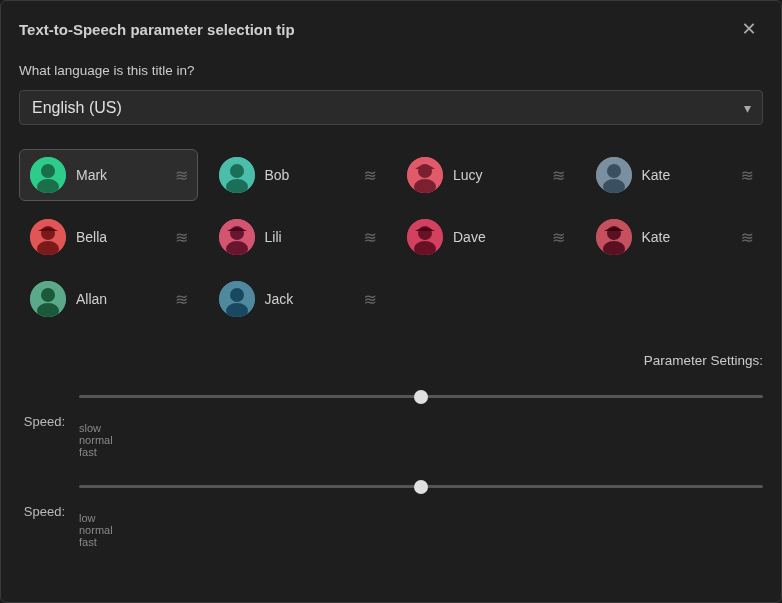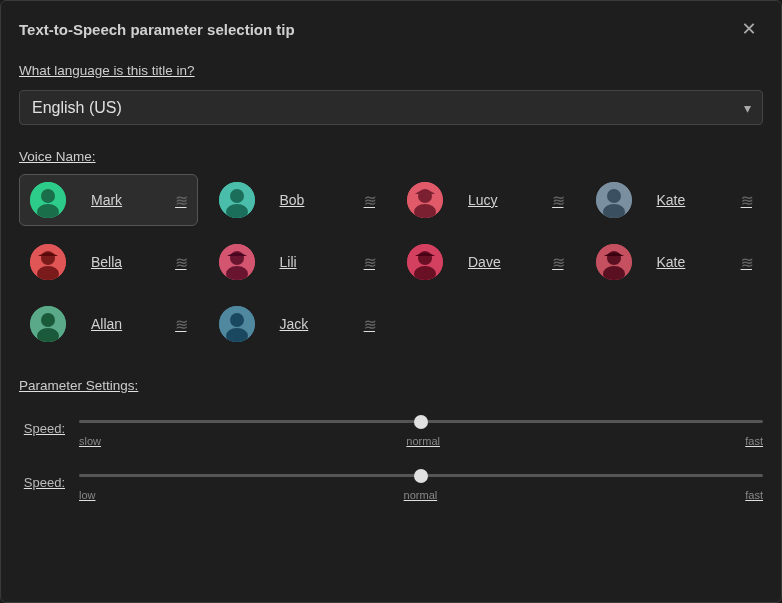--- a/index.html
+++ b/index.html
@@ -42,21 +42,20 @@
       width: 28px;
       height: 28px;
       display: flex;
       align-items: center;
       justify-content: center;
       border-radius: 3px;
     }
 
     .dialog-body {
       padding: 10px 18px 24px 18px;
-      text-decoration: underline;
     }
 
     .section-label {
       font-size: 13.5px;
       color: #ccc;
       margin-bottom: 10px;
     }
 
     .language-select-wrap {
       margin-bottom: 24px;
@@ -95,21 +94,21 @@
     .voice-grid {
       display: grid;
       grid-template-columns: repeat(4, 1fr);
       gap: 10px;
       margin-bottom: 28px;
     }
 
     .voice-card {
       display: flex;
       align-items: center;
-      gap: 25px;
+      gap: 10px;
       background: transparent;
       border-radius: 6px;
       padding: 7px 10px;
       cursor: pointer;
       border: 1px solid transparent;
     }
     .voice-card.selected {
       background: #2d2d2d;
       border: 1px solid #555;
     }
@@ -148,20 +147,21 @@
       color: #666;
       font-size: 16px;
       letter-spacing: -2px;
     }
 
     .params-section { margin-top: 4px; }
     .params-label {
       font-size: 13.5px;
       color: #ccc;
       margin-bottom: 16px;
+      text-align: right;
     }
 
     .slider-row {
       display: flex;
       align-items: center;
       gap: 14px;
       margin-bottom: 16px;
     }
     .slider-label {
       font-size: 13px;
@@ -189,21 +189,22 @@
       width: 14px;
       height: 14px;
       border-radius: 50%;
       background: #e0e0e0;
       cursor: pointer;
       border: none;
     }
     .slider-ticks {
       display: flex;
       justify-content: space-between;
-      margin-top: 8px;
+      margin-top: 20px;
+      flex-direction: column;
     }
     .slider-tick {
       font-size: 11px;
       color: #888;
     }
 
     
     .avatar svg {
       width: 36px;
       height: 36px;
@@ -228,21 +229,20 @@
           <option>English (UK)</option>
           <option>Spanish</option>
           <option>French</option>
           <option>German</option>
           <option>Chinese</option>
           <option>Japanese</option>
         </select>
       </div>
     </div>
 
-    <div class="section-label">Voice Name:</div>
 
     <div class="voice-grid">
 
       <div class="voice-card selected">
         <div class="avatar avatar-mark">
           <svg viewBox="0 0 36 36" xmlns="http://www.w3.org/2000/svg">
             <circle cx="18" cy="18" r="18" fill="#2ecc8a"></circle>
             <circle cx="18" cy="14" r="7" fill="#1a6e4a"></circle>
             <ellipse cx="18" cy="30" rx="11" ry="8" fill="#1a6e4a"></ellipse>
           </svg>

